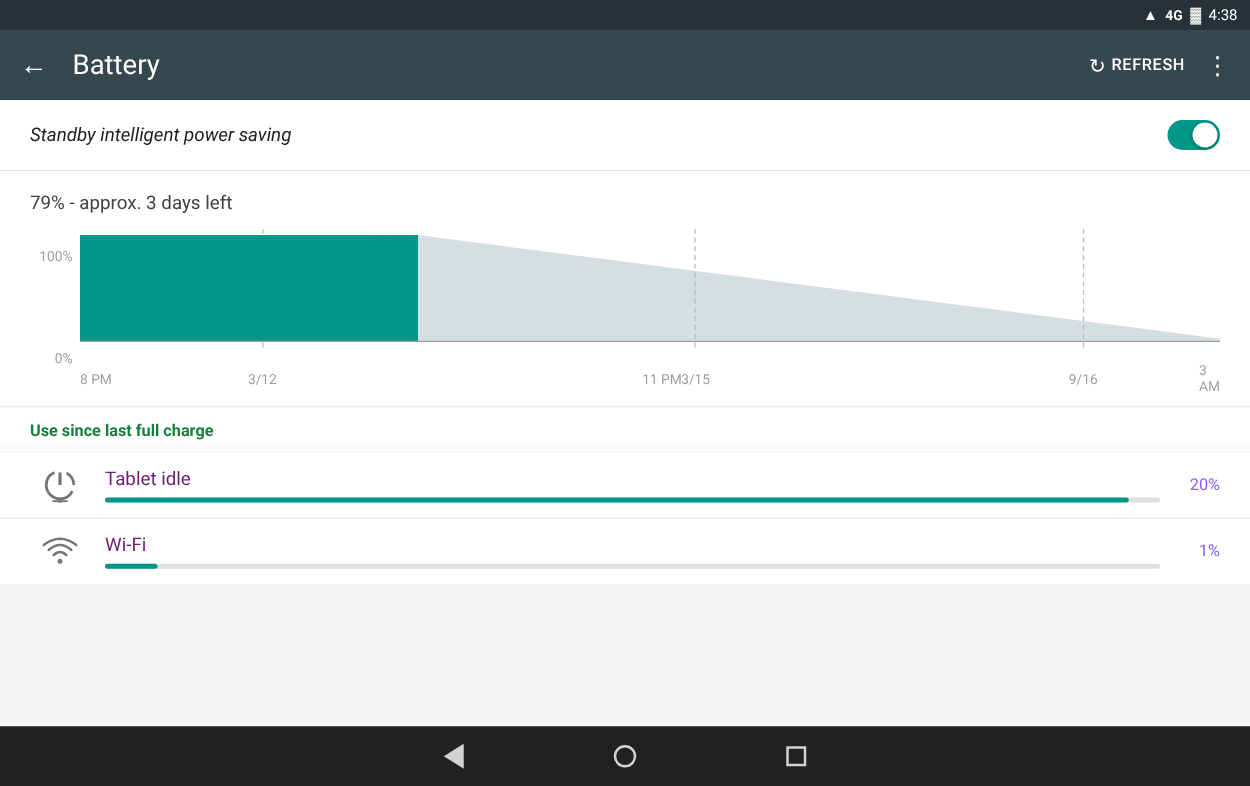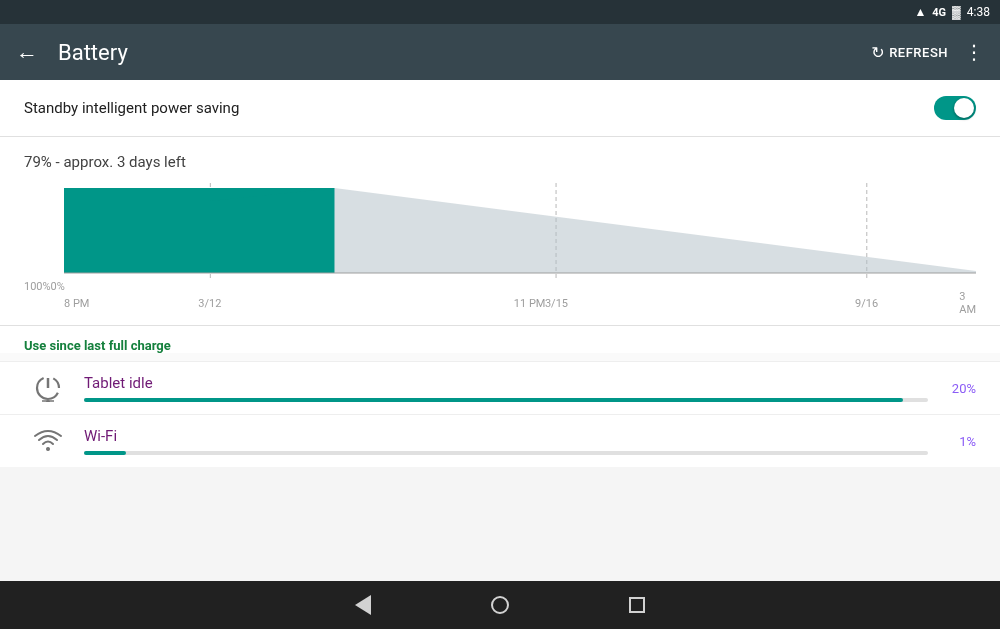--- a/index.html
+++ b/index.html
@@ -88,20 +88,21 @@
     }
 
     
     .standby-row {
       display: flex;
       align-items: center;
       justify-content: space-between;
       padding: 16px 24px;
       background: white;
       border-bottom: 1px solid #e0e0e0;
+      font-style: italic;
     }
     .standby-label {
       font-size: 15px;
       color: #212121;
     }
 
     
     .toggle {
       width: 42px;
       height: 24px;
@@ -136,25 +137,25 @@
     .chart-container {
       position: relative;
       width: 100%;
       height: 130px;
       margin-bottom: 4px;
     }
 
     .chart-y-labels {
       position: absolute;
       left: 0;
-      top: 0;
+      top: 16px;
       bottom: 20px;
       width: 40px;
       display: flex;
-      flex-direction: row;
+      flex-direction: column;
       justify-content: space-between;
       align-items: flex-end;
       padding-right: 6px;
     }
     .y-label {
       font-size: 11px;
       color: #9e9e9e;
     }
 
     .chart-area {

